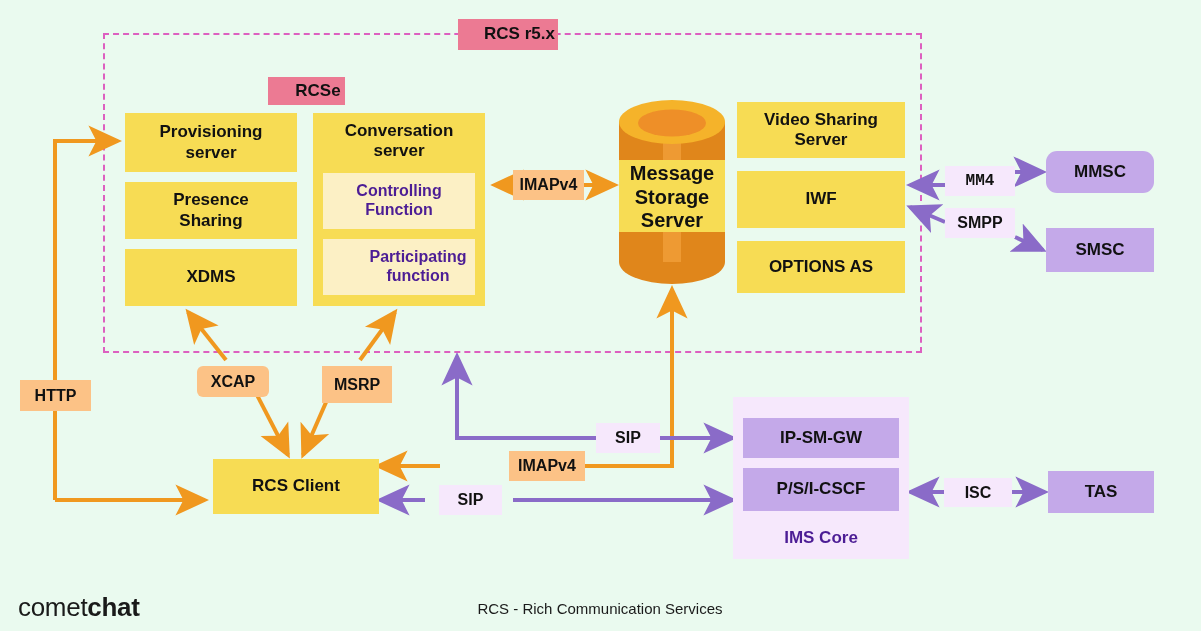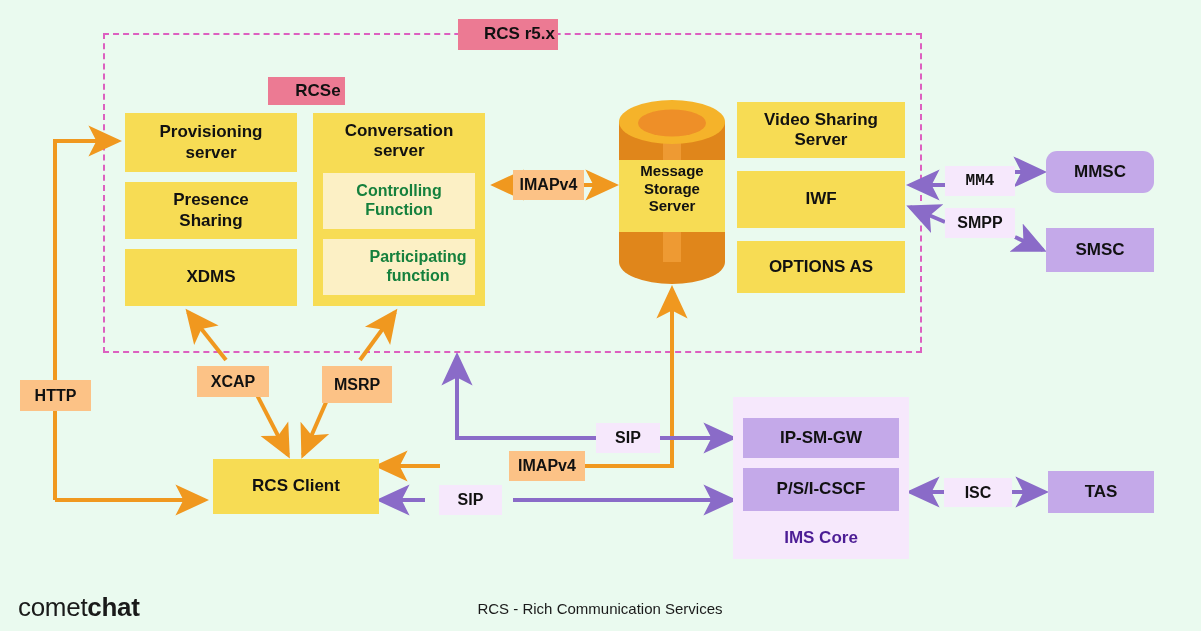--- a/index.html
+++ b/index.html
@@ -14,21 +14,21 @@
   svg#wires{position:absolute;left:0;top:0;width:1201px;height:631px;pointer-events:none;}
 
   .box{
     position:absolute;
     display:flex;align-items:center;justify-content:center;
     text-align:center;
     box-sizing:border-box;
     line-height:1.18;
   }
   .yellow{background:#F7DC54;color:#111;font-weight:bold;font-size:17px;}
-  .cream{background:#FCF0C5;color:#15803d;font-weight:bold;font-size:16px;}
+  .cream{background:#FCF0C5;color:#4c1d95;font-weight:bold;font-size:16px;}
   .purple{background:#C4A9E9;color:#111;font-weight:bold;font-size:17px;}
   .pink-badge{background:#EC7A93;color:#111;font-weight:bold;font-size:17px;padding-left:23px;}
   .imscore{background:#F6E8FC;}
   .ims-label{position:absolute;color:#4c1d95;font-weight:bold;font-size:17px;
              display:flex;align-items:center;justify-content:center;}
 
   .lbl{
     position:absolute;
     display:flex;align-items:center;justify-content:center;
     font-weight:bold;font-size:16px;color:#111;
@@ -41,21 +41,21 @@
     position:absolute;
     border:2px dashed #DD5FC0;
     box-sizing:border-box;
     background:transparent;
   }
 
   
   #cyl{position:absolute;}
   .cyl-txt{
     position:absolute;left:0;width:100%;
-    text-align:center;font-weight:bold;font-size:15px;color:#111;
+    text-align:center;font-weight:bold;font-size:20px;color:#111;
     line-height:1.18;
   }
 
   #footer-logo{
     position:absolute;color:#1a1a1a;font-size:26px;font-weight:normal;
     letter-spacing:-0.3px;
   }
   #footer-logo b{font-weight:bold;}
   #footer-caption{
     position:absolute;color:#1a1a1a;font-size:15px;text-align:center;
@@ -176,21 +176,21 @@
   <div class="box purple" style="left:743px;top:418px;width:156px;height:40px;">IP-SM-GW</div>
 
   <div class="box purple" style="left:743px;top:468px;width:156px;height:43px;">P/S/I-CSCF</div>
 
   <div class="ims-label" style="left:733px;top:525px;width:176px;height:26px;">IMS Core</div>
 
   <div class="box yellow" style="left:213px;top:459px;width:166px;height:55px;">RCS Client</div>
 
   <div class="lbl lbl-orange" style="left:20px;top:380px;width:71px;height:31px;">HTTP</div>
 
-  <div class="lbl lbl-orange" style="left:197px;top:366px;width:72px;height:31px;">XCAP</div>
+  <div class="lbl lbl-orange" style="left:197px;top:366px;width:72px;height:31px;border-radius:6px;">XCAP</div>
 
   <div class="lbl lbl-orange" style="left:322px;top:366px;width:70px;height:37px;">MSRP</div>
 
   <div class="lbl lbl-orange" style="left:513px;top:170px;width:71px;height:30px;">IMAPv4</div>
 
   <div class="lbl lbl-orange" style="left:509px;top:451px;width:76px;height:30px;">IMAPv4</div>
 
   <div class="lbl lbl-violet" style="left:945px;top:166px;width:70px;height:30px;font-family:Liberation Mono, monospace;">MM4</div>
 
   <div class="lbl lbl-violet" style="left:945px;top:208px;width:70px;height:30px;">SMPP</div>

